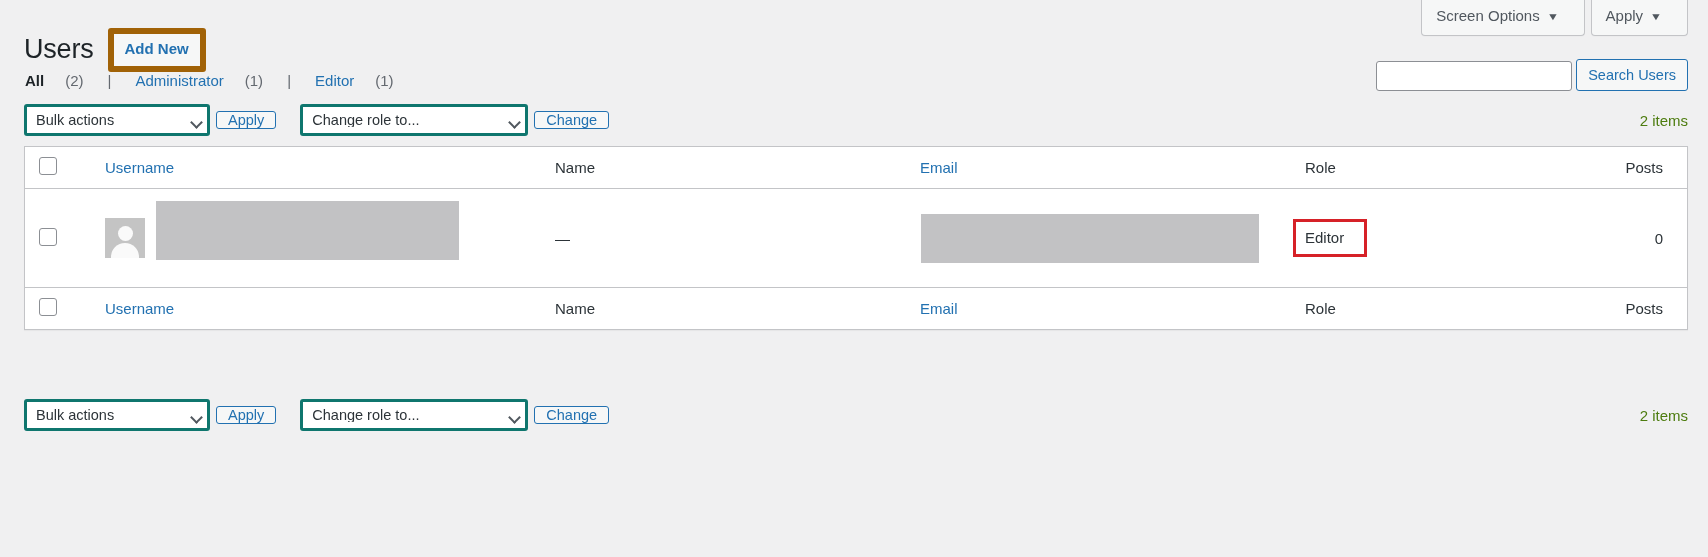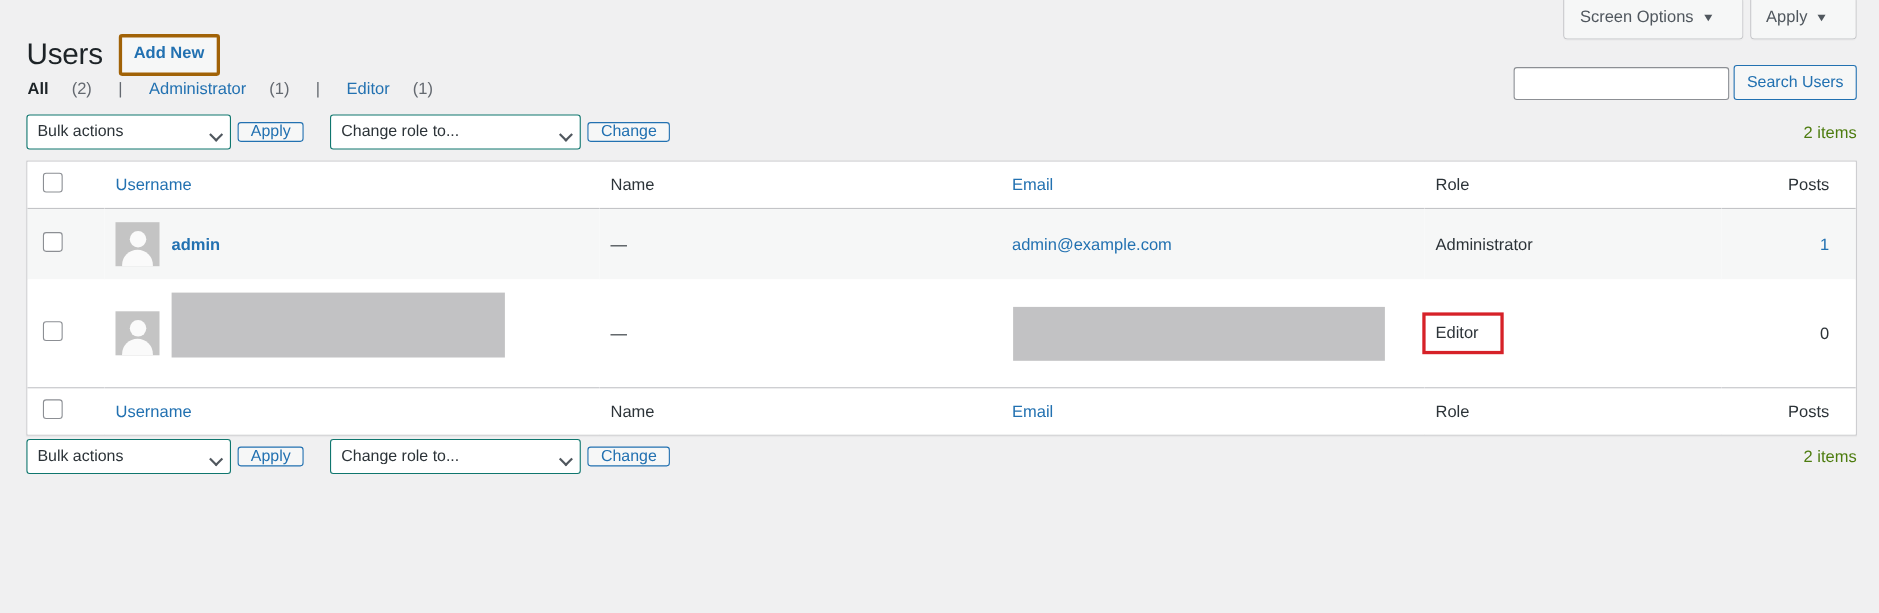--- a/index.html
+++ b/index.html
@@ -59,21 +59,21 @@
     font-size: 27px;
     font-weight: 400;
     color: #1d2327;
     line-height: 1.3;
     letter-spacing: -0.2px;
   }
   .page-title-action {
     font-size: 15px;
     color: #2271b1;
     background: #f6f7f7;
-    border: 3px solid #a16207;
+    border: 6px solid #a16207;
     border-radius: 3px;
     padding: 3px 11px 5px 11px;
     line-height: 1.6;
     cursor: pointer;
     font-weight: 600;
   }
 
   
   .subsubsub {
     position: absolute;
@@ -153,21 +153,21 @@
   .tablenav.bottom { top: 399px; }
 
   .select-wrap {
     position: relative;
     display: inline-block;
   }
   select.wp-select {
     appearance: none;
     -webkit-appearance: none;
     background: #fff;
-    border: 1px solid #0f766e;
+    border: 3px solid #0f766e;
     border-radius: 3px;
     height: 32px;
     box-sizing: border-box;
     font-size: 14.5px;
     color: #2c3338;
     font-family: "Liberation Sans", sans-serif;
     padding: 0 30px 0 9px;
     line-height: 1;
     cursor: pointer;
     outline: none;
@@ -420,42 +420,20 @@
         <span class="cb-box"></span>
       </th>
       <th class="col-username sortable-col">Username</th>
       <th class="col-name">Name</th>
       <th class="col-email sortable-col">Email</th>
       <th class="col-role">Role</th>
       <th class="col-posts">Posts</th>
     </tr>
   </thead>
   <tbody>
-    <tr class="alternate row-admin">
-      <td class="col-cb">
-        <span class="cb-box"></span>
-      </td>
-      <td class="col-username">
-        <span class="user-cell">
-          <span class="avatar">
-            <span class="head"></span>
-            <span class="body"></span>
-          </span>
-          <span class="username-link">admin</span>
-        </span>
-      </td>
-      <td class="col-name dash">—</td>
-      <td class="col-email">
-        <span class="email-link">admin@example.com</span>
-      </td>
-      <td class="col-role">Administrator</td>
-      <td class="col-posts">
-        <span class="posts-link">1</span>
-      </td>
-    </tr>
     <tr class="normal row-redacted">
       <td class="col-cb">
         <span class="cb-box"></span>
       </td>
       <td class="col-username">
         <span class="user-cell">
           <span class="avatar">
             <span class="head"></span>
             <span class="body"></span>
           </span>

